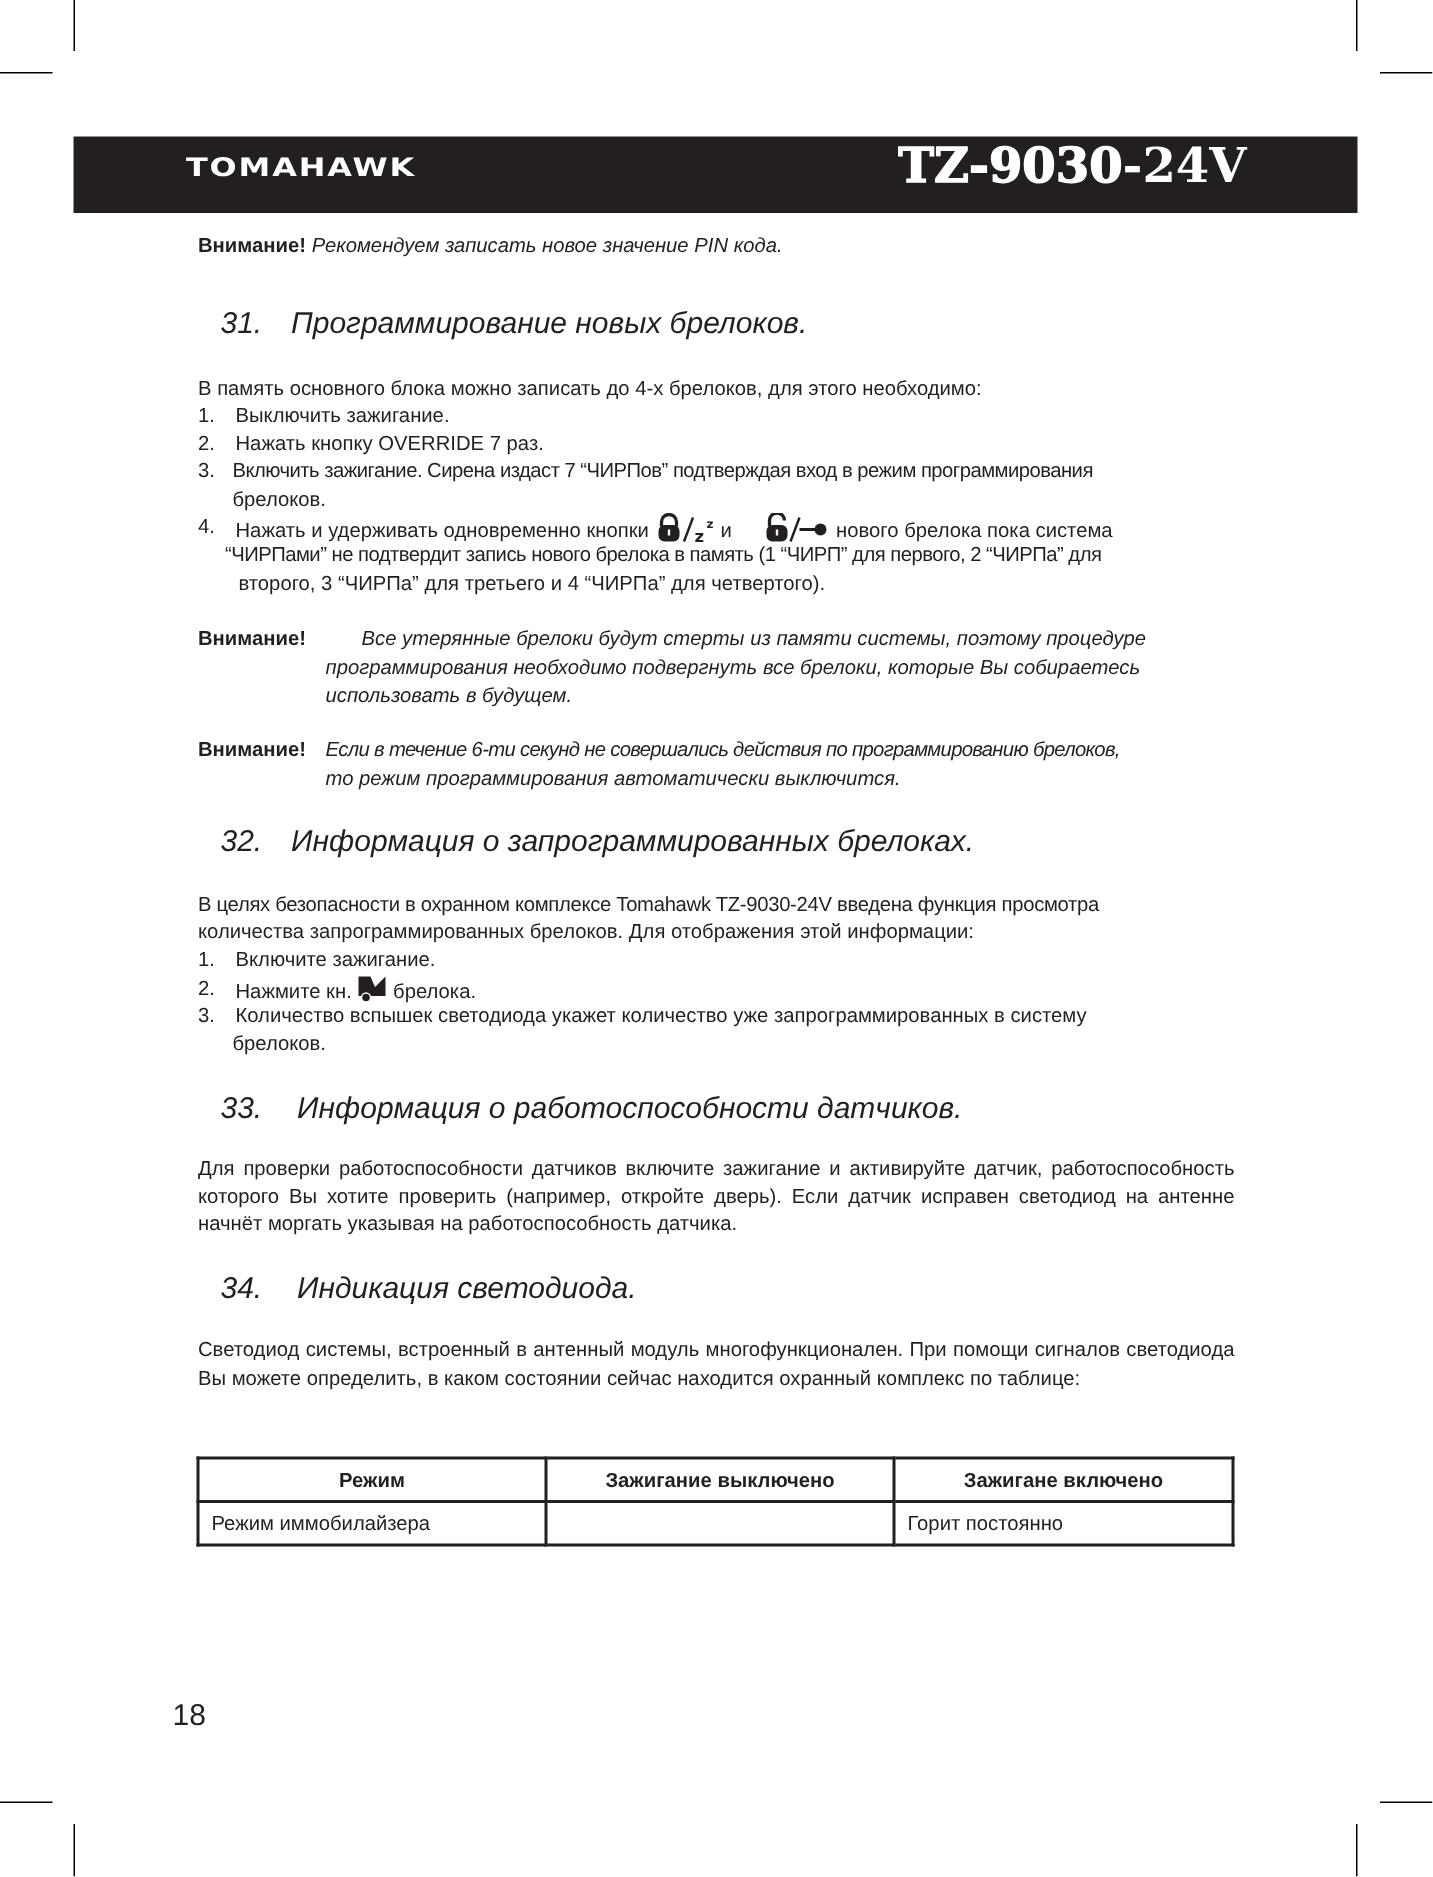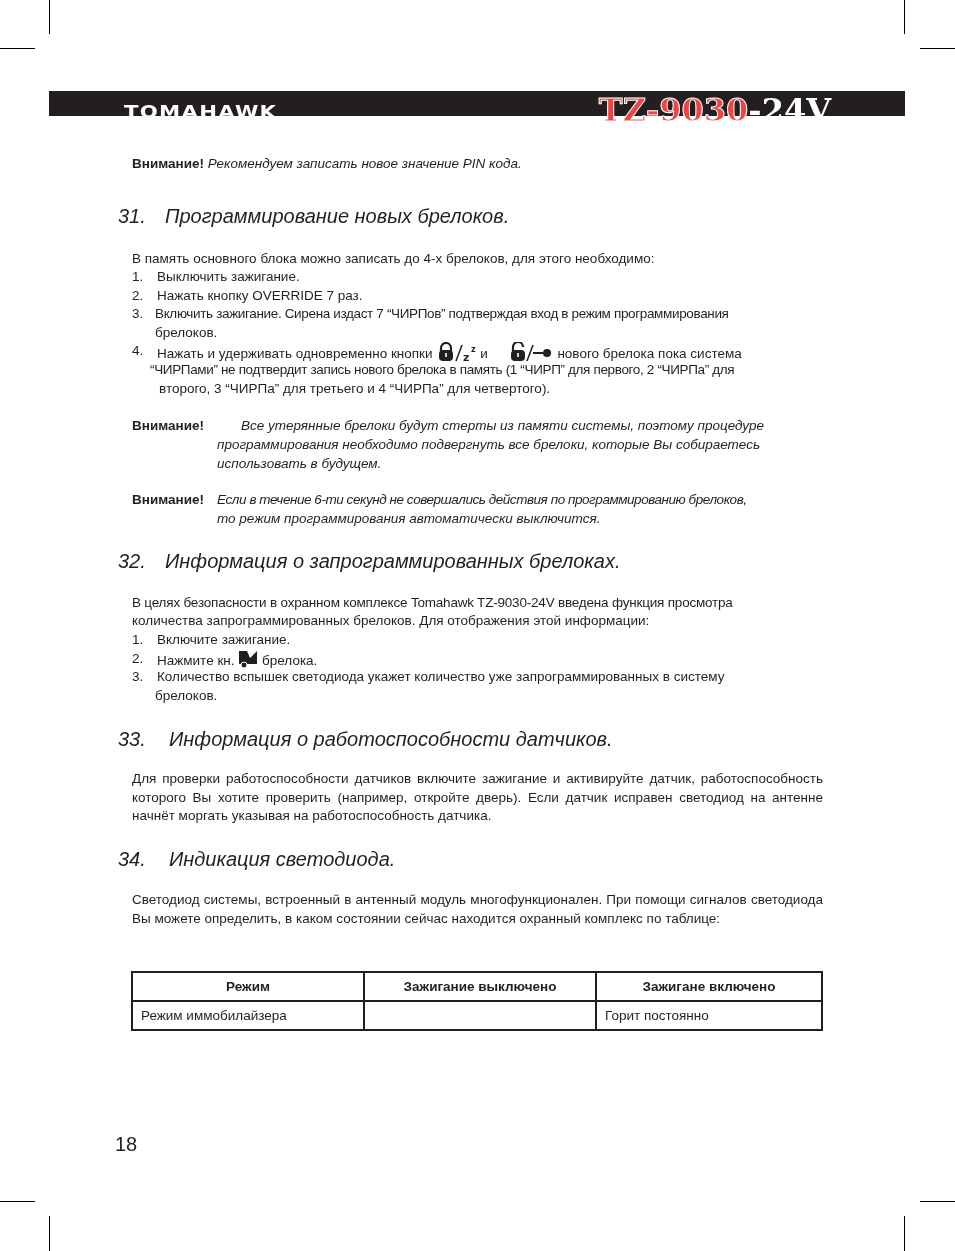--- a/index.html
+++ b/index.html
@@ -1,28 +1,28 @@
 <!DOCTYPE html>
 <html><head>
 <meta charset="utf-8">
 <style>
   html, body { margin:0; padding:0; background:#ffffff; }
   body { width:955px; height:1251px; position:relative; overflow:hidden;
          font-family:"Liberation Sans", sans-serif; color:#231f20; }
   .crop { position:absolute; background:#000; }
-  .banner { position:absolute; left:49px; top:91px; width:856px; height:25px; background:#231f20; }
+  .banner { position:absolute; left:49px; top:91px; width:856px; height:51px; background:#231f20; }
   .brand { position:absolute; left:75px; top:11px; color:#fff; font-family:"DejaVu Sans", sans-serif;
            font-weight:bold; font-size:17px; letter-spacing:1px; transform:scaleX(1.25); transform-origin:left center; }
   .model { position:absolute; right:74px; top:1px; font-family:"DejaVu Serif", serif; font-weight:bold; font-size:32px; line-height:36px; }
-  .model .outline { color:#ef4444; -webkit-text-stroke:1px #ffffff; }
+  .model .outline { color:#ffffff; -webkit-text-stroke:1px #ffffff; }
   .model .solid { color:#ffffff; }
   .txt { position:absolute; left:132px; width:691px; font-size:13.5px; line-height:18.5px; }
   .note-label { font-weight:bold; }
   .it { font-style:italic;text-align:center; }
-  .h { position:absolute; left:118px; font-size:20px; font-style:italic; font-weight:normal; }
+  .h { position:absolute; left:147px; font-size:20px; font-style:italic; font-weight:normal; }
   .h .num { display:inline-block; width:47px; }
   .li { position:absolute; font-size:13.5px; line-height:18.5px; }
   .li .n { position:absolute; left:0; }
   .warn { position:absolute; left:132px; width:700px; font-size:13.5px; line-height:18.5px; }
   .warn .lbl { position:absolute; left:0; top:0; font-weight:bold; }
   .warn .body { position:absolute; left:85px; font-style:italic; width:610px; }
   .justify { text-align:justify; text-align-last:auto; }
   table.led { position:absolute; left:131px; top:971px; width:692px; border-collapse:collapse; font-size:13.5px; }
   table.led td, table.led th { border:2px solid #231f20; height:27px; padding:0 8px; text-align:left; font-weight:normal; }
   table.led th { font-weight:bold; text-align:center; }

